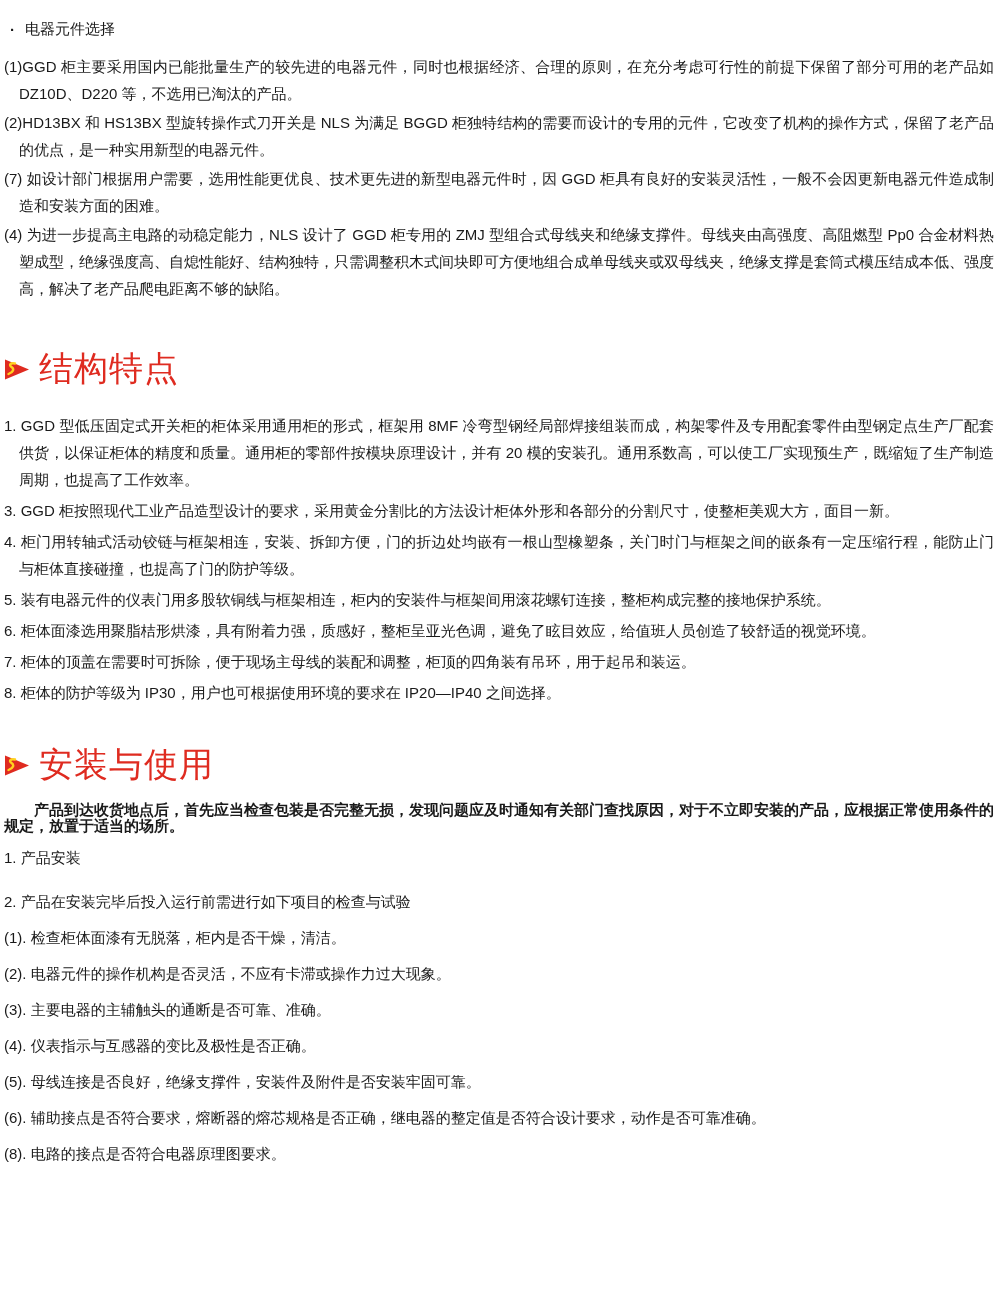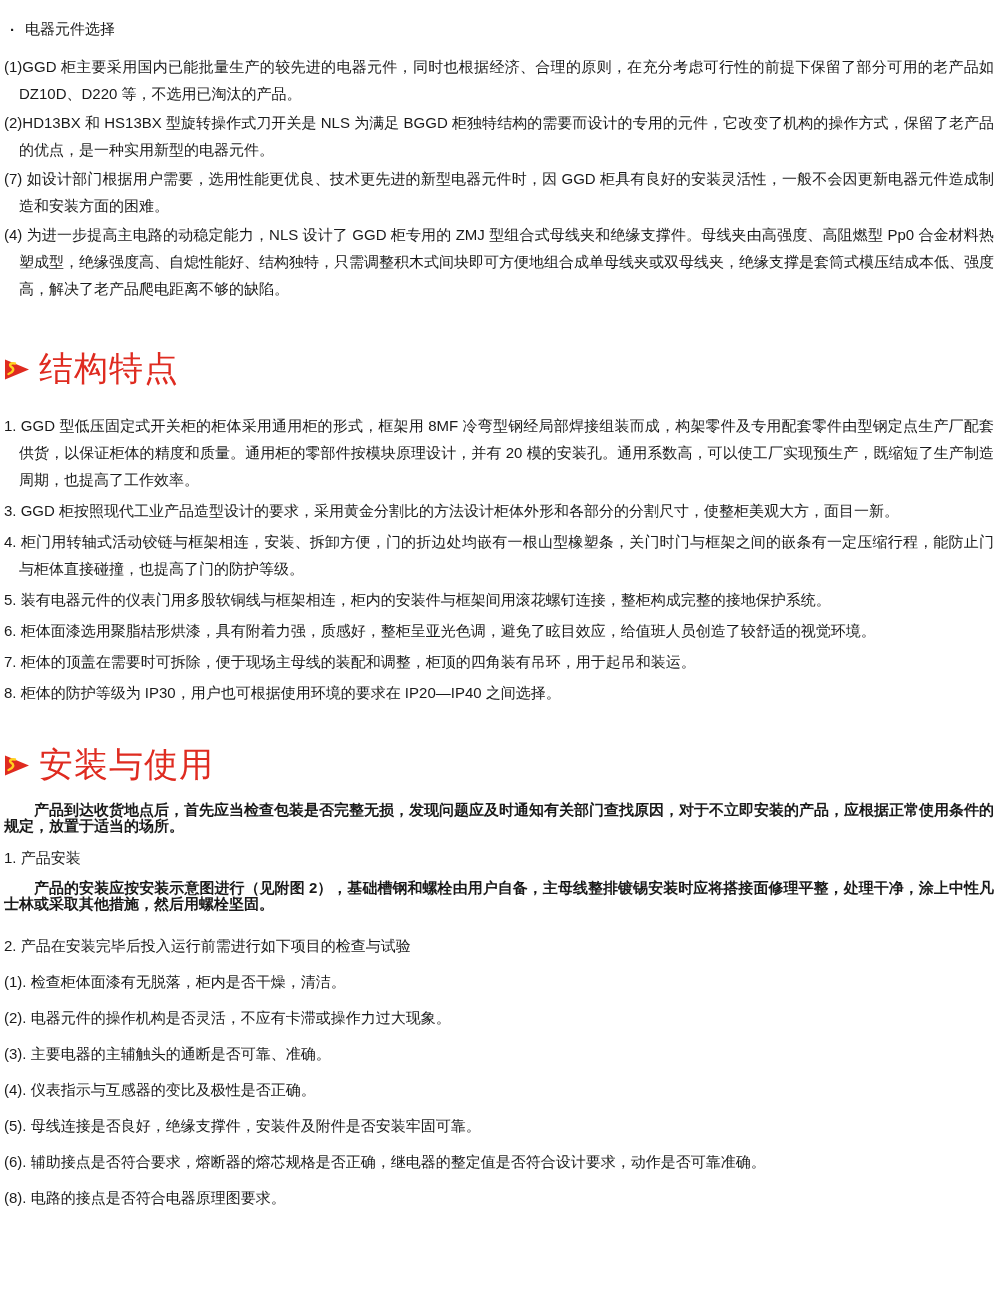--- a/index.html
+++ b/index.html
@@ -118,21 +118,20 @@
       <polygon points="1,0.5 25,10.5 1,20.5" fill="var(--accent-red)"></polygon>
       <path d="M11,4.5 C6.5,3.5 4.5,6 7.5,8 C10.5,10 9.5,13 4.5,15" fill="none" stroke="var(--icon-yellow)" stroke-width="2.4" stroke-linecap="round"></path>
     </svg>
     <span>安装与使用</span>
   </div>
 
   <p class="para-indent">产品到达收货地点后，首先应当检查包装是否完整无损，发现问题应及时通知有关部门查找原因，对于不立即安装的产品，应根据正常使用条件的规定，放置于适当的场所。</p>
 
   <p class="sub-title">1. 产品安装</p>
 
-  <p class="para-indent sub-body">产品的安装应按安装示意图进行（见附图 2），基础槽钢和螺栓由用户自备，主母线整排镀锡安装时应将搭接面修理平整，处理干净，涂上中性凡士林或采取其他措施，然后用螺栓坚固。</p>
 
   <p class="sub-title sub2-title">2. 产品在安装完毕后投入运行前需进行如下项目的检查与试验</p>
 
   <div class="checks">
     <p class="check-item">(1).  检查柜体面漆有无脱落，柜内是否干燥，清洁。</p>
     <p class="check-item">(2).  电器元件的操作机构是否灵活，不应有卡滞或操作力过大现象。</p>
     <p class="check-item">(3).  主要电器的主辅触头的通断是否可靠、准确。</p>
     <p class="check-item">(4).  仪表指示与互感器的变比及极性是否正确。</p>
     <p class="check-item">(5).  母线连接是否良好，绝缘支撑件，安装件及附件是否安装牢固可靠。</p>
     <p class="check-item">(6).  辅助接点是否符合要求，熔断器的熔芯规格是否正确，继电器的整定值是否符合设计要求，动作是否可靠准确。</p>

